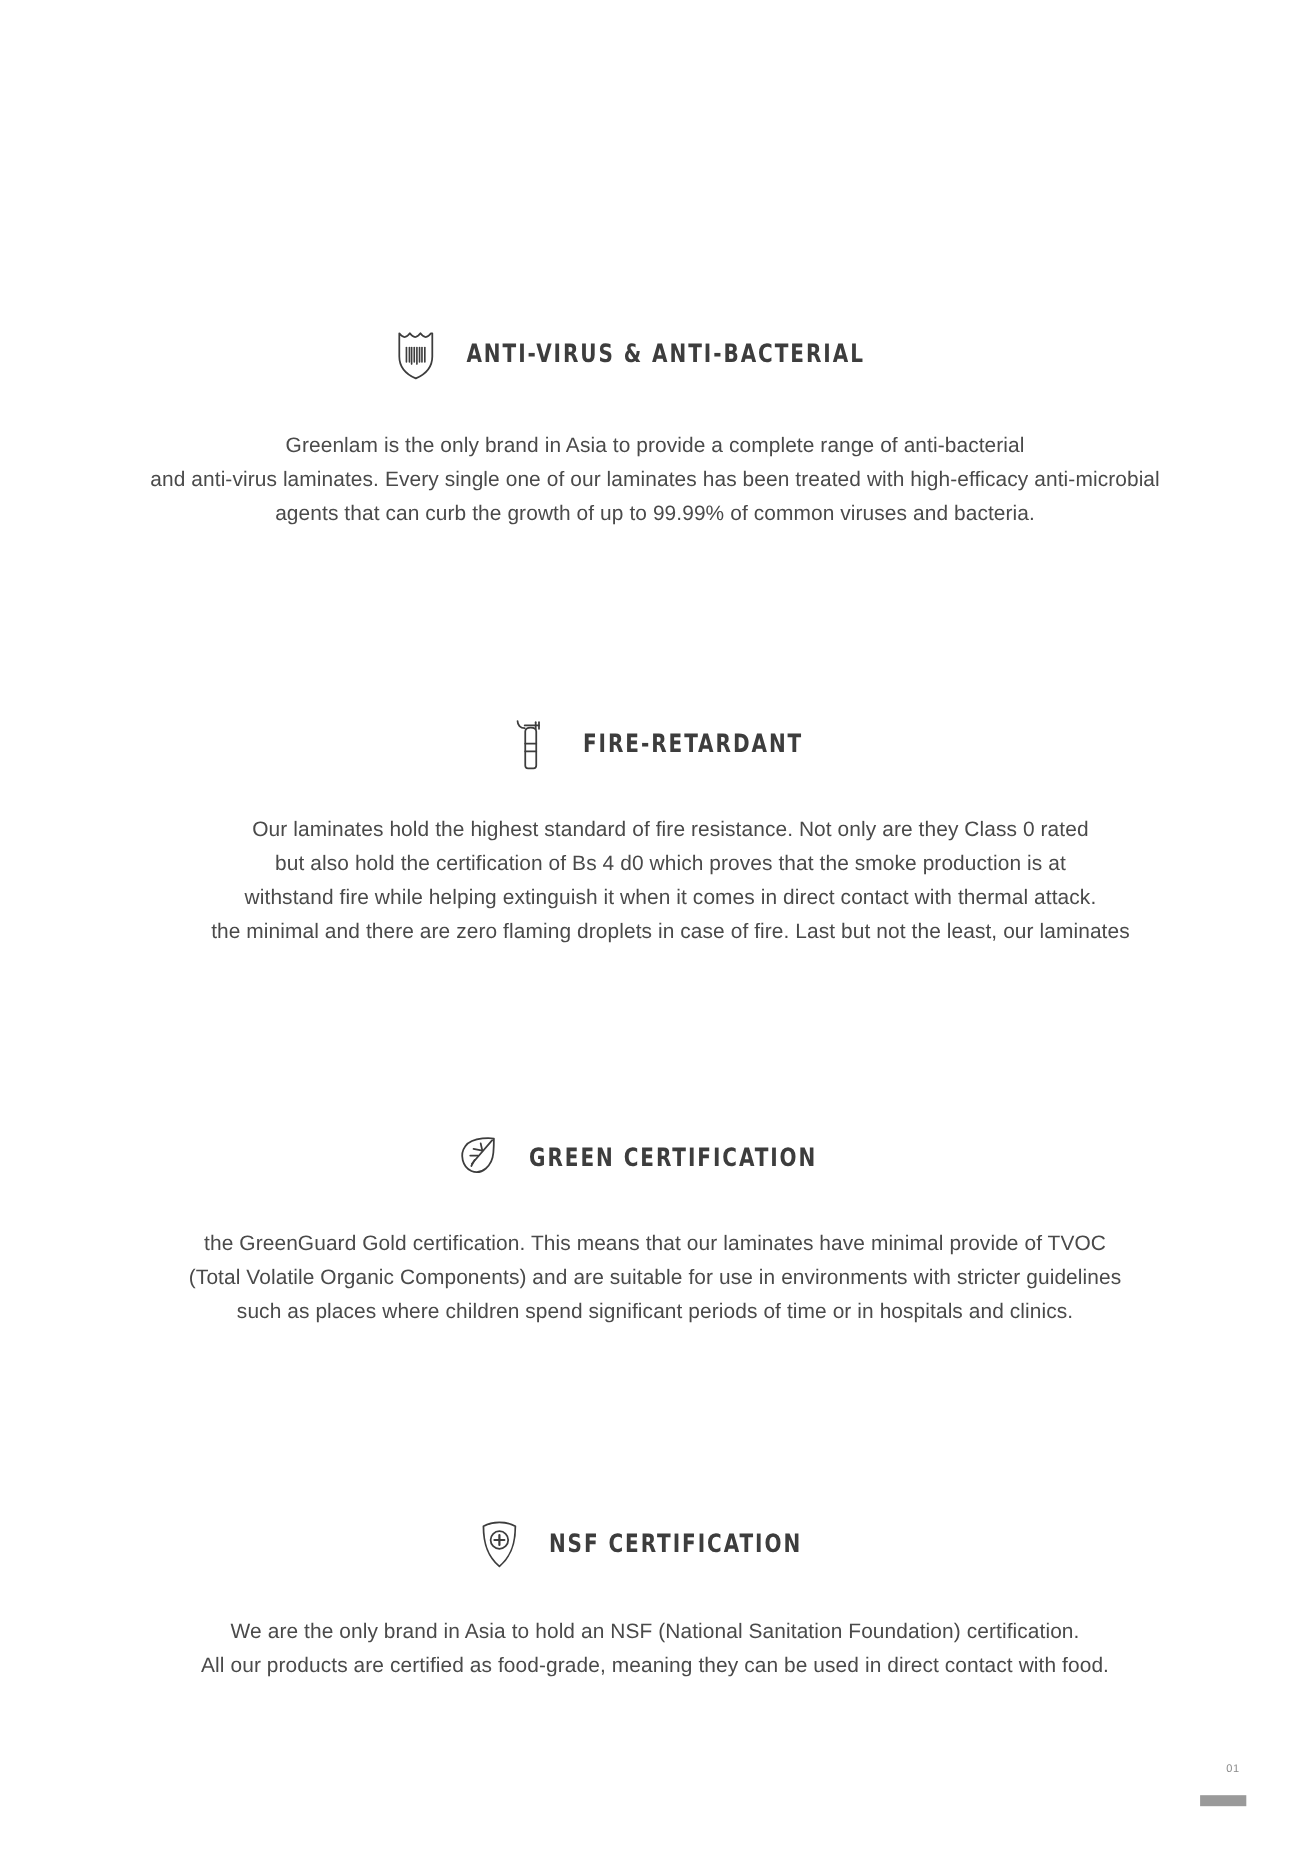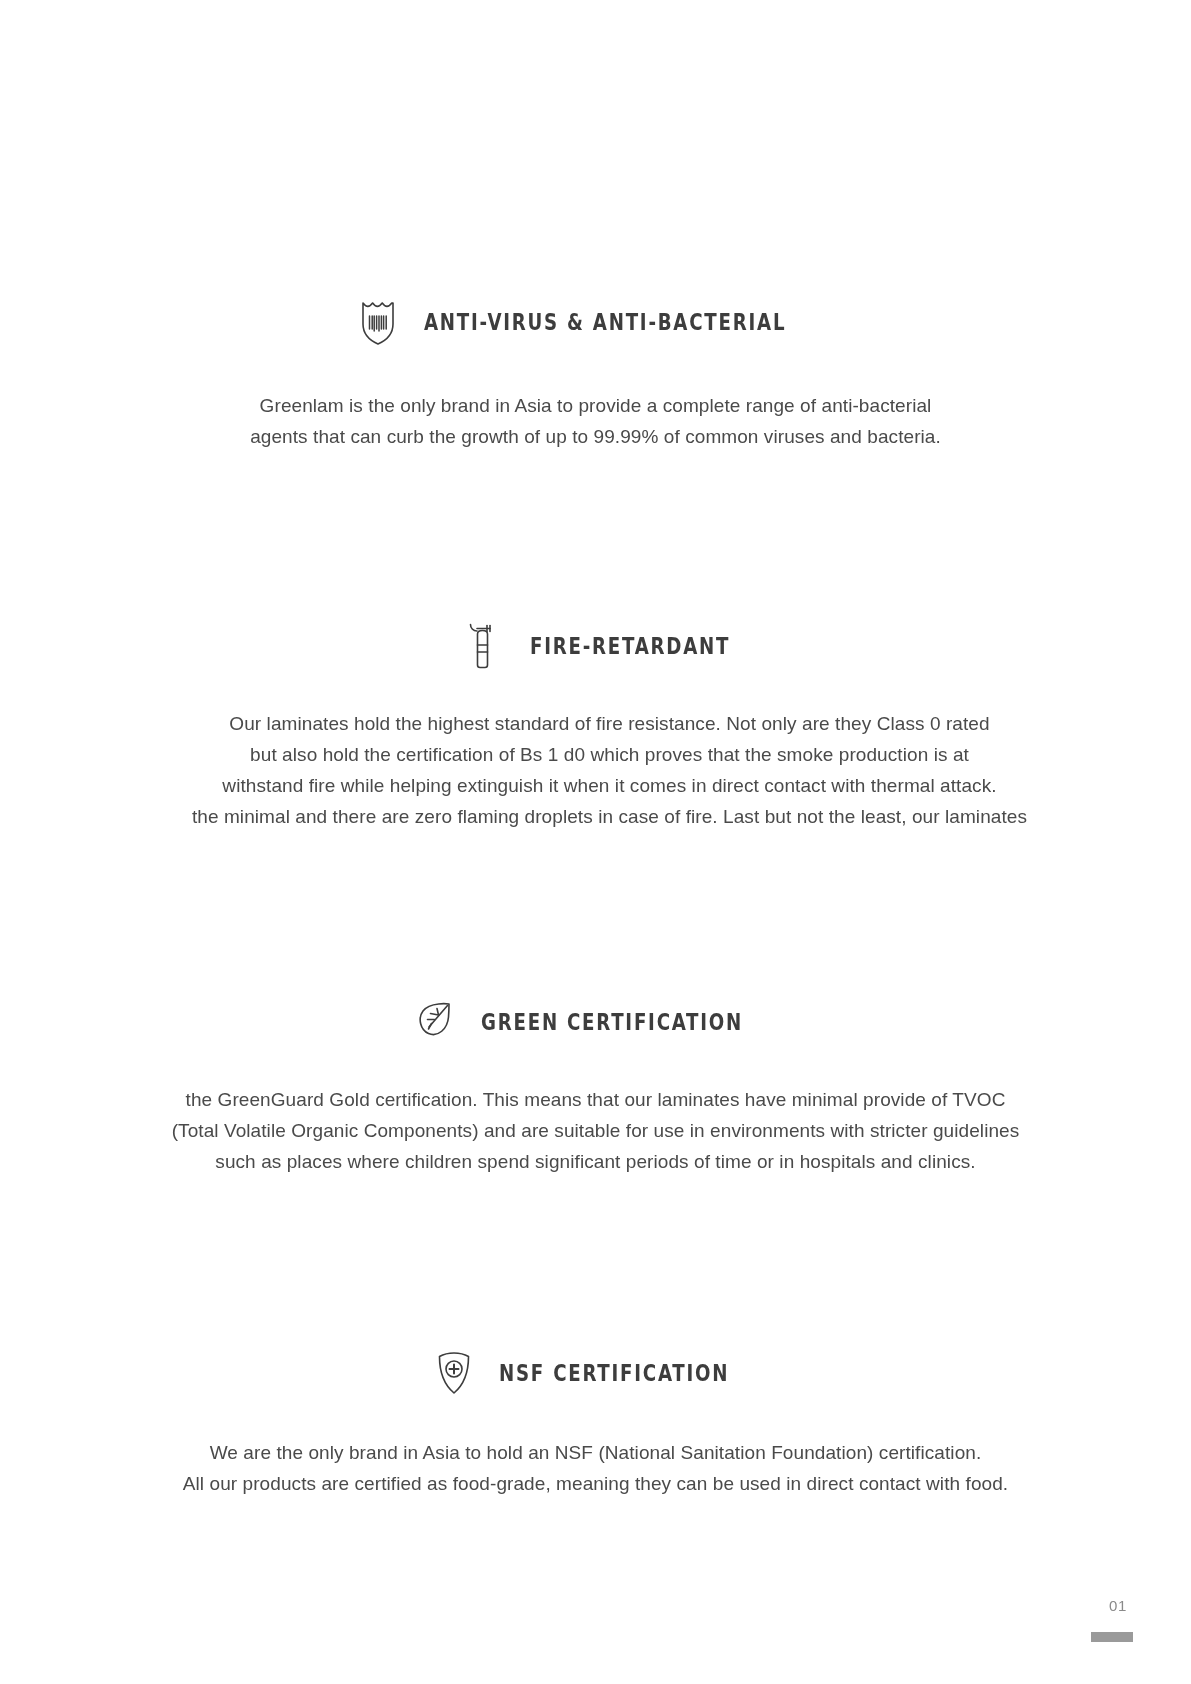--- a/index.html
+++ b/index.html
@@ -88,21 +88,21 @@
   #sec-green .section-body { margin-top: 36px; width: 1000px; }
 
   #sec-nsf { margin-top: 170px; }
   #sec-nsf .section-body { margin-top: 38px; width: 980px; text-align: center; }
 
   
   .page-number {
     position: absolute;
     right: 64px;
     bottom: 70px;
-    font-size: 15px;
+    font-size: 10px;
     color: #8a8a8a;
     letter-spacing: 0.6px;
     text-align: right;
   }
   .footer-bar {
     position: absolute;
     right: 58px;
     bottom: 42px;
     width: 42px;
     height: 10px;
@@ -130,20 +130,21 @@
               <line x1="22.4" y1="18" x2="22.4" y2="31"></line>
               <line x1="24.6" y1="18" x2="24.6" y2="31"></line>
               <line x1="27.2" y1="18" x2="27.2" y2="31"></line>
             </g>
           </svg>
         </span>
         <span class="section-title">ANTI-VIRUS &amp; ANTI-BACTERIAL</span>
       </div>
       <div class="section-body">
         <p>Greenlam is the only brand in Asia to provide a complete range of anti-bacterial</p>
+        <p>and anti-virus laminates. Every single one of our laminates has been treated with high-efficacy anti-microbial</p>
         <p>agents that can curb the growth of up to 99.99% of common viruses and bacteria.</p>
       </div>
     </div>
 
     <div class="section" id="sec-fire">
       <div class="section-head">
         <span class="icon-box">
           <svg width="34" height="50" viewBox="0 0 34 50" fill="none" stroke="#3d3d3d" stroke-width="1.6" stroke-linecap="round" stroke-linejoin="round">
             <path d="M9 10 C5 10 2.5 7 2.5 3.5"></path>
             <path d="M9 7.5 L22 7.5"></path>
@@ -152,21 +153,21 @@
             <path d="M9.5 13 C9.5 10.5 11.5 9.5 14.5 9.5 C17.5 9.5 19.5 10.5 19.5 13
                      L19.5 44 C19.5 45.6 18.5 46.5 17 46.5 L12 46.5 C10.5 46.5 9.5 45.6 9.5 44 Z"></path>
             <line x1="9.5" y1="24" x2="19.5" y2="24"></line>
             <line x1="9.5" y1="31" x2="19.5" y2="31"></line>
           </svg>
         </span>
         <span class="section-title">FIRE-RETARDANT</span>
       </div>
       <div class="section-body">
         <p>Our laminates hold the highest standard of fire resistance. Not only are they Class 0 rated</p>
-        <p>but also hold the certification of Bs 1 d0 which proves that the smoke production is at</p>
+        <p>but also hold the certification of Bs 4 d0 which proves that the smoke production is at</p>
         <p>withstand fire while helping extinguish it when it comes in direct contact with thermal attack.</p>
         <p>the minimal and there are zero flaming droplets in case of fire. Last but not the least, our laminates</p>
       </div>
     </div>
 
     <div class="section" id="sec-green">
       <div class="section-head">
         <span class="icon-box">
           <svg width="40" height="44" viewBox="0 0 40 44" fill="none" stroke="#3d3d3d" stroke-width="1.6" stroke-linecap="round" stroke-linejoin="round">
             <path d="M33 4 C33 4 14 1.5 7 11 C1.5 18.5 4.5 30 12.5 33.5 C22 37.5 31.5 29 32.5 17

